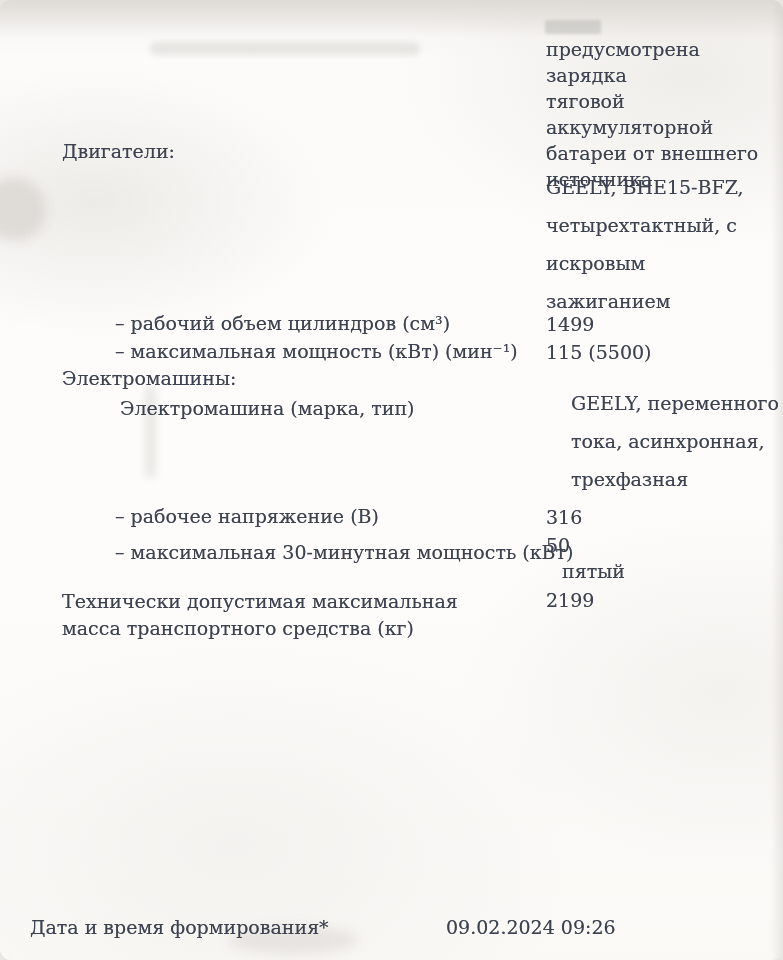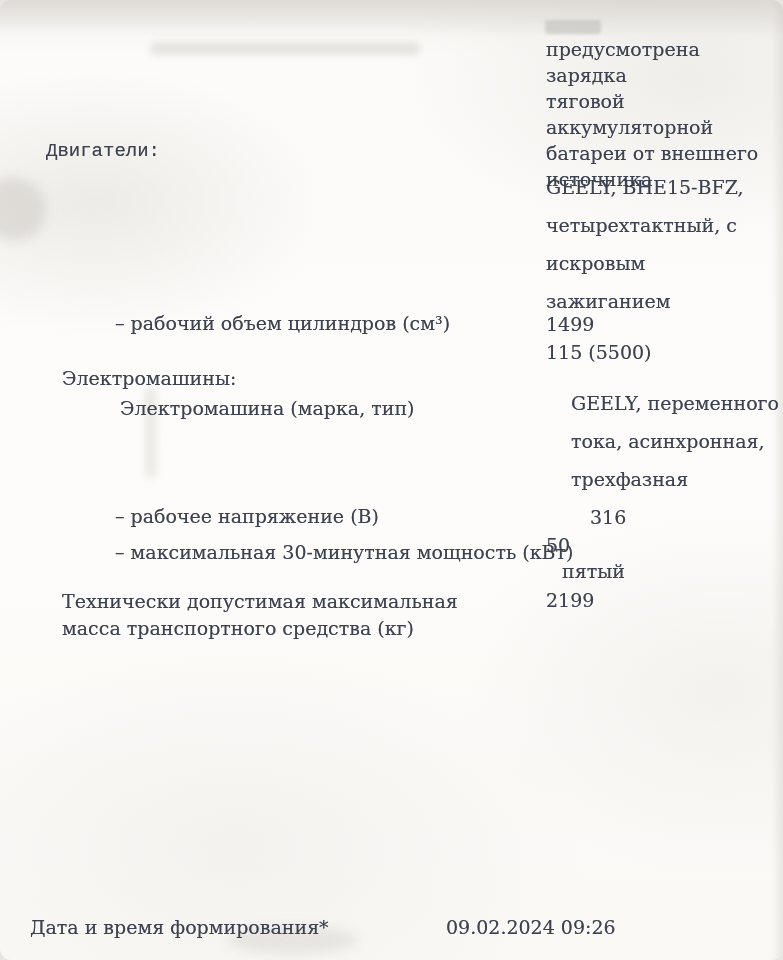--- a/index.html
+++ b/index.html
@@ -67,32 +67,32 @@
     border-radius: 50%;
     filter: blur(6px);
   }
   .edge-right {
     right: 0; top: 0; width: 12px; height: 960px;
     background: linear-gradient(270deg, rgba(206,202,196,0.40), rgba(206,202,196,0));
   }
 
   
   .continuation { left: 546px; top: 36px;  width: 240px; }
-  .h-engines    { left: 46px;  top: 140px; font-family: Liberation Mono, monospace; }
+  .h-engines    { left: 62px;  top: 140px; }
   .ice-label    { left: 120px; top: 171px; }
   .ice-value    { left: 546px; top: 168px; width: 235px; }
   .disp-label   { left: 115px; top: 312px; }
   .disp-value   { left: 546px; top: 313px; }
   .pow-label    { left: 115px; top: 340px; }
   .pow-value    { left: 546px; top: 341px; }
   .h-em         { left: 62px;  top: 367px; }
   .em-label     { left: 120px; top: 397px; }
   .em-value     { left: 546px; top: 384px; width: 235px; margin-left: 25px; }
   .volt-label   { left: 115px; top: 505px; text-align: right; }
-  .volt-value   { left: 546px; top: 506px; margin-left: 44px; }
+  .volt-value   { left: 546px; top: 506px; }
   .p30-label    { left: 115px; top: 541px; }
   .p30-value    { left: 546px; top: 534px; }
   .eco-label    { left: 62px;  top: 560px; }
   .eco-value    { left: 546px; top: 560px; margin-left: 16px; }
   .mass-label   { left: 62px;  top: 588px; width: 440px; }
   .mass-value   { left: 546px; top: 589px; }
   .footer-label { left: 30px;  top: 916px; }
   .footer-value { left: 446px; top: 916px; }
 </style>
 </head>
@@ -116,20 +116,21 @@
   <div class="abs h-engines nowrap">Двигатели:</div>
 
   <div class="abs ice-value prewrap lh-double">GEELY, BHE15-BFZ,
 четырехтактный, с
 искровым
 зажиганием</div>
 
   <div class="abs disp-label nowrap">– рабочий объем цилиндров (см³)</div>
   <div class="abs disp-value nowrap">1499</div>
 
+  <div class="abs pow-label nowrap">– максимальная мощность (кВт) (мин⁻¹)</div>
   <div class="abs pow-value nowrap">115 (5500)</div>
 
   <div class="abs em-label nowrap">Электромашина (марка, тип)</div>
 
   <div class="abs h-em nowrap">Электромашины:</div>
   <div class="abs em-value prewrap lh-double">GEELY, переменного
 тока, асинхронная,
 трехфазная</div>
 
   <div class="abs volt-label nowrap">– рабочее напряжение (В)</div>

